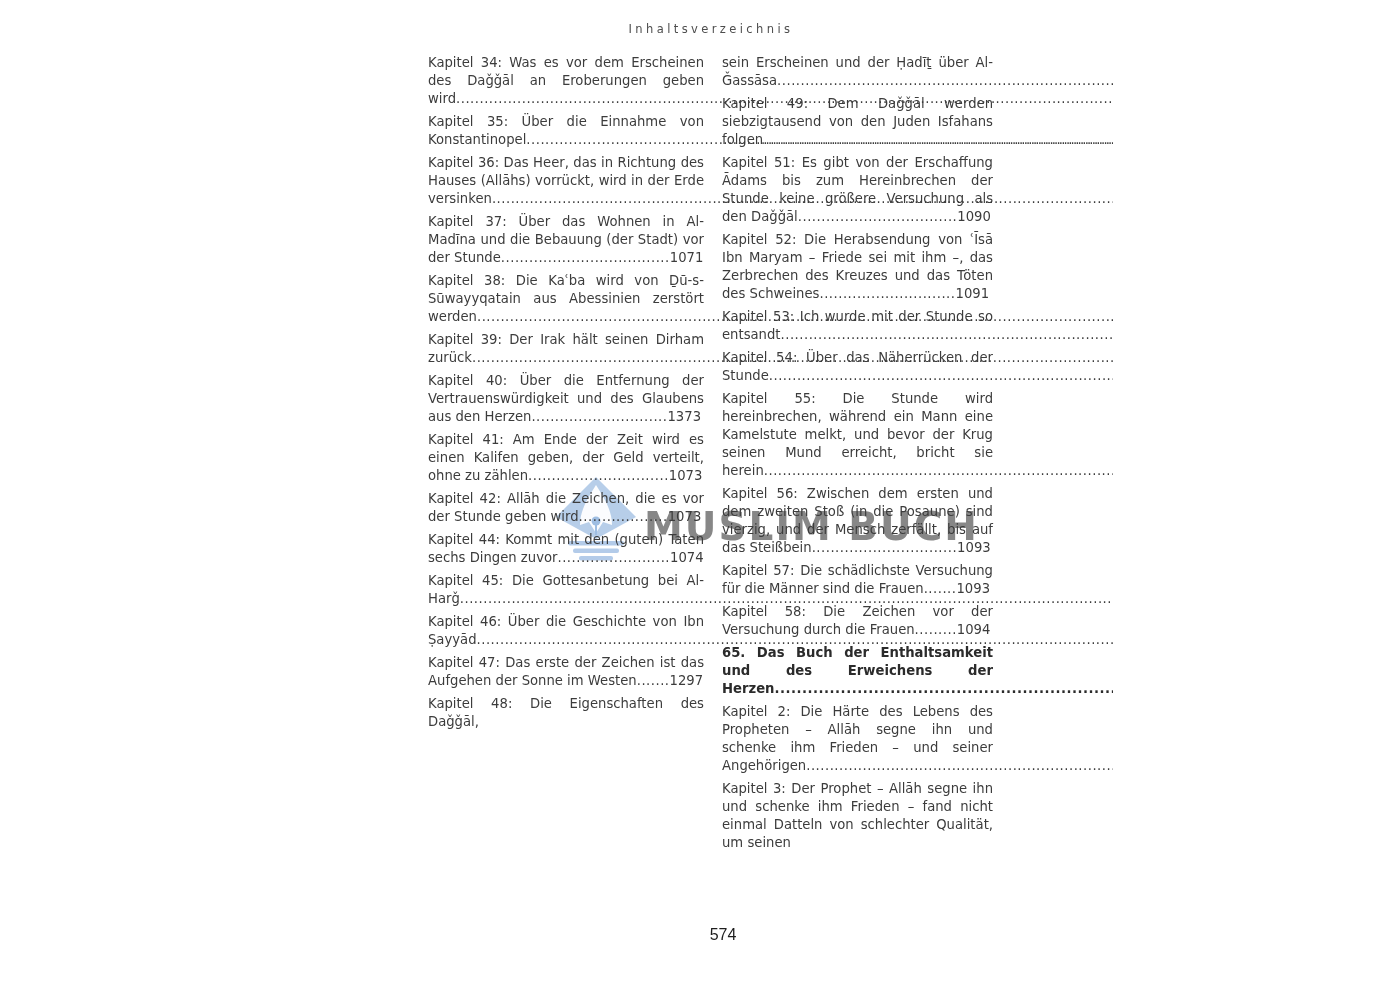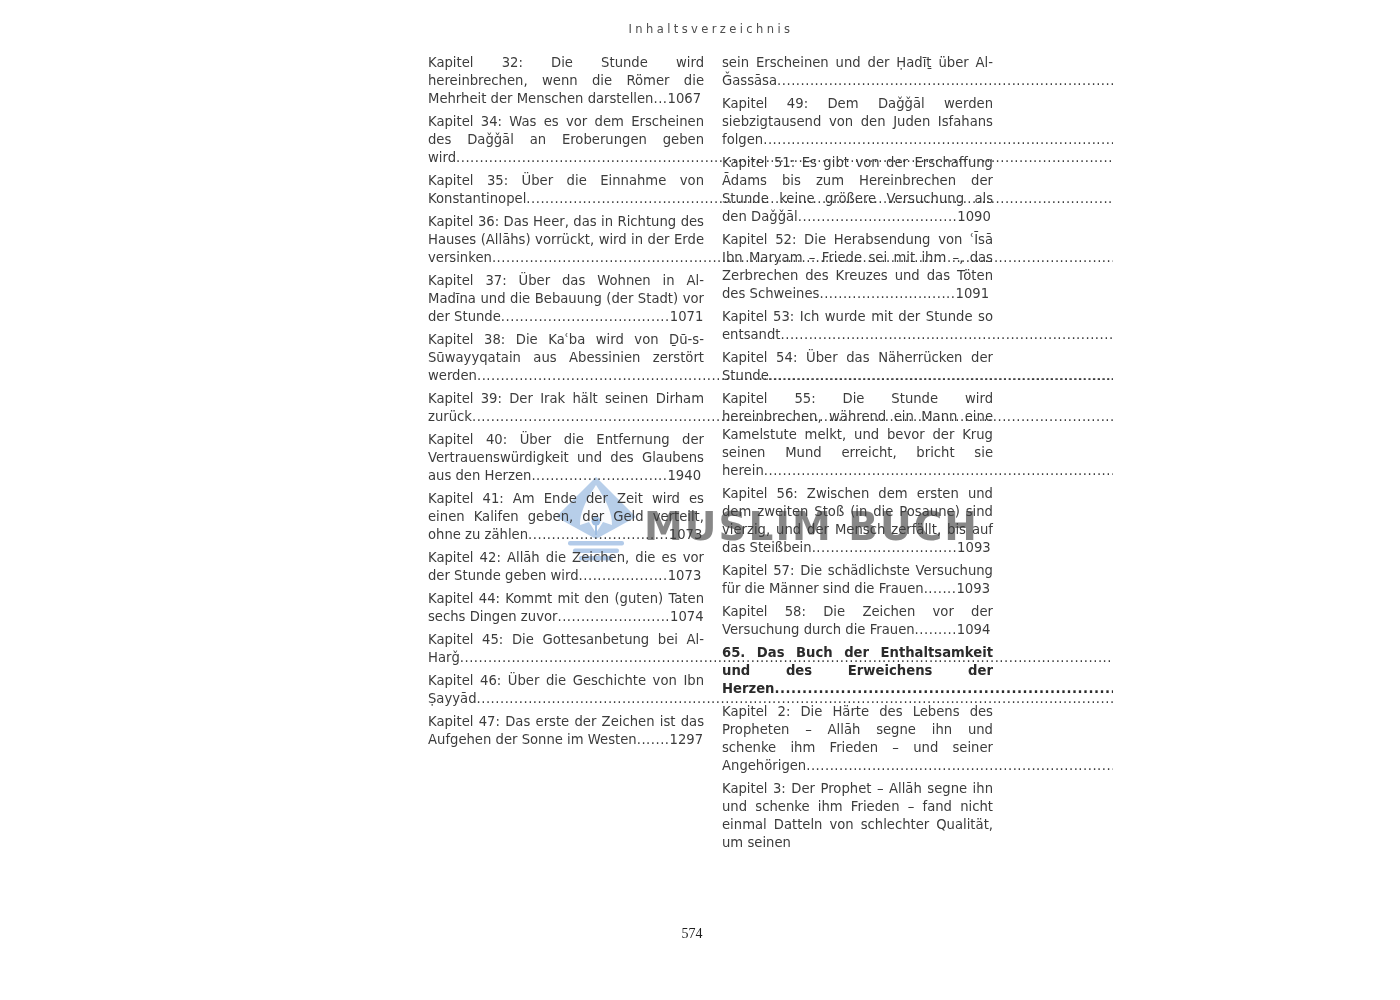--- a/index.html
+++ b/index.html
@@ -58,24 +58,24 @@
   .entry {
     margin: 0 0 5px 0;
     text-align: justify;
     color: #3c3c3c;
   }
   .entry.bold { font-weight: 700; color: #2b2b2b; }
   .entry .dots { letter-spacing: 0.5px; }
   
   .doc-footer {
     position: absolute;
-    left: 409px; top: 926px; width: 566px;
+    left: 440px; top: 926px; width: 566px;
     text-align: center;
-    font-family: Liberation Serif, serif;
-    font-size: 14px;
+    font-family: Liberation Sans, sans-serif;
+    font-size: 16px;
     color: #1e1e1e;
     z-index: 1;
   }
 </style>
 </head>
 <body>
 
 <div id="page">
 
   <div class="doc-header">Inhaltsverzeichnis</div>
@@ -89,50 +89,50 @@
         <line x1="40" y1="48" x2="40" y2="58" stroke="#8fb3de" stroke-width="2"></line>
         <rect x="12" y="64" width="56" height="4.5" rx="2" fill="#a6c2e6"></rect>
         <rect x="17" y="71.5" width="46" height="4.5" rx="2" fill="#a6c2e6"></rect>
         <rect x="23" y="79" width="34" height="4.5" rx="2" fill="#a6c2e6"></rect>
       </svg>
     </span>
     <span class="wm-text" style="color: #737373;">MUSLIM BUCH</span>
   </div>
 
   <div class="col" id="col-left">
-  <p class="entry"><span class="t">Kapitel 32: Die Stunde wird hereinbrechen, wenn die Römer die Mehrheit der Menschen darstellen</span><span class="dots">...</span><span class="pg">1067</span></p>
 
 
   <p class="entry"><span class="t">Kapitel 34: Was es vor dem Erscheinen des Daǧǧāl an Eroberungen geben wird</span><span class="dots">............................................................................................................................................................................................................................................................................................................</span></p>
 
   <p class="entry"><span class="t">Kapitel 35: Über die Einnahme von Konstantinopel</span><span class="dots">............................................................................................................................................................................................................................................................................................................</span></p>
 
   <p class="entry"><span class="t">Kapitel 36: Das Heer, das in Richtung des Hauses (Allāhs) vorrückt, wird in der Erde versinken</span><span class="dots">............................................................................................................................................................................................................................................................................................................</span></p>
 
   <p class="entry"><span class="t">Kapitel 37: Über das Wohnen in Al-Madīna und die Bebauung (der Stadt) vor der Stunde</span><span class="dots">....................................</span><span class="pg">1071</span></p>
 
   <p class="entry"><span class="t">Kapitel 38: Die Kaʿba wird von Ḏū-s-Sūwayyqatain aus Abessinien zerstört werden</span><span class="dots">............................................................................................................................................................................................................................................................................................................</span></p>
 
   <p class="entry"><span class="t">Kapitel 39: Der Irak hält seinen Dirham zurück</span><span class="dots">............................................................................................................................................................................................................................................................................................................</span></p>
 
-  <p class="entry"><span class="t">Kapitel 40: Über die Entfernung der Vertrauenswürdigkeit und des Glaubens aus den Herzen</span><span class="dots">.............................</span><span class="pg">1940</span></p>
+  <p class="entry"><span class="t">Kapitel 40: Über die Entfernung der Vertrauenswürdigkeit und des Glaubens aus den Herzen</span><span class="dots">.............................</span><span class="pg">1373</span></p>
 
   <p class="entry"><span class="t">Kapitel 41: Am Ende der Zeit wird es einen Kalifen geben, der Geld verteilt, ohne zu zählen</span><span class="dots">..............................</span><span class="pg">1073</span></p>
 
   <p class="entry"><span class="t">Kapitel 42: Allāh die Zeichen, die es vor der Stunde geben wird</span><span class="dots">...................</span><span class="pg">1073</span></p>
 
 
   <p class="entry"><span class="t">Kapitel 44: Kommt mit den (guten) Taten sechs Dingen zuvor</span><span class="dots">........................</span><span class="pg">1074</span></p>
 
   <p class="entry"><span class="t">Kapitel 45: Die Gottesanbetung bei Al-Harǧ</span><span class="dots">............................................................................................................................................................................................................................................................................................................</span></p>
 
   <p class="entry"><span class="t">Kapitel 46: Über die Geschichte von Ibn Ṣayyād</span><span class="dots">............................................................................................................................................................................................................................................................................................................</span></p>
 
   <p class="entry"><span class="t">Kapitel 47: Das erste der Zeichen ist das Aufgehen der Sonne im Westen</span><span class="dots">.......</span><span class="pg">1297</span></p>
 
+  <p class="entry"><span class="t">Kapitel 48: Die Eigenschaften des Daǧǧāl,</span></p>
 </div>
   <div class="col" id="col-right">
   <p class="entry"><span class="t">sein Erscheinen und der Ḥadīṯ über Al-Ǧassāsa</span><span class="dots">............................................................................................................................................................................................................................................................................................................</span></p>
 
   <p class="entry"><span class="t">Kapitel 49: Dem Daǧǧāl werden siebzigtausend von den Juden Isfahans folgen</span><span class="dots">............................................................................................................................................................................................................................................................................................................</span></p>
 
 
   <p class="entry"><span class="t">Kapitel 51: Es gibt von der Erschaffung Ādams bis zum Hereinbrechen der Stunde keine größere Versuchung als den Daǧǧāl</span><span class="dots">..................................</span><span class="pg">1090</span></p>
 
   <p class="entry"><span class="t">Kapitel 52: Die Herabsendung von ʿĪsā Ibn Maryam – Friede sei mit ihm –, das Zerbrechen des Kreuzes und das Töten des Schweines</span><span class="dots">.............................</span><span class="pg">1091</span></p>

